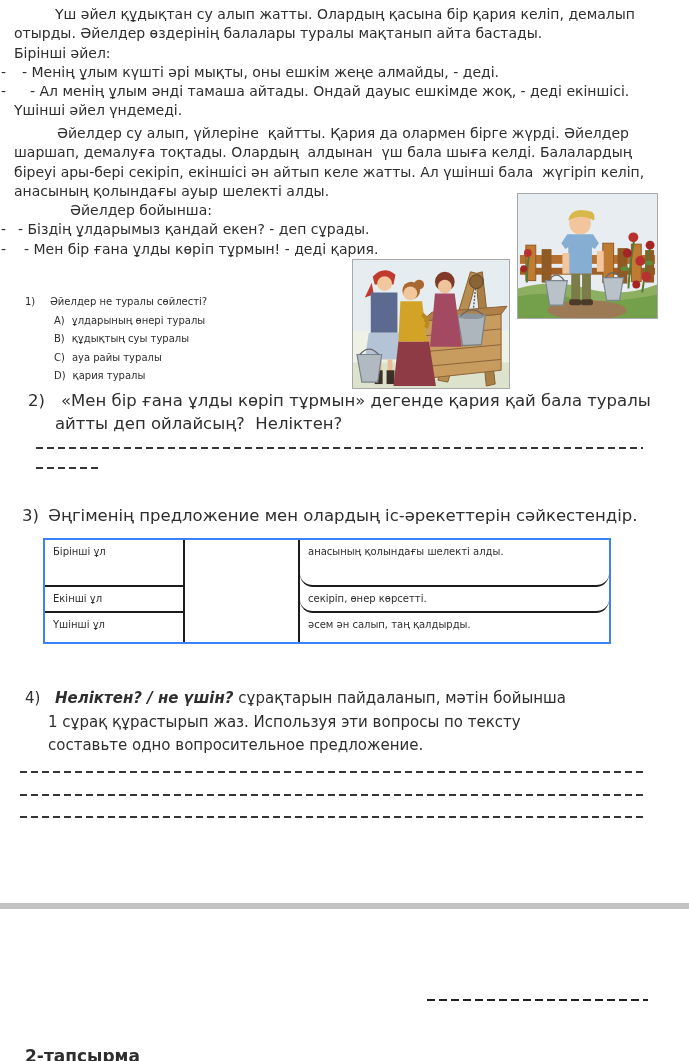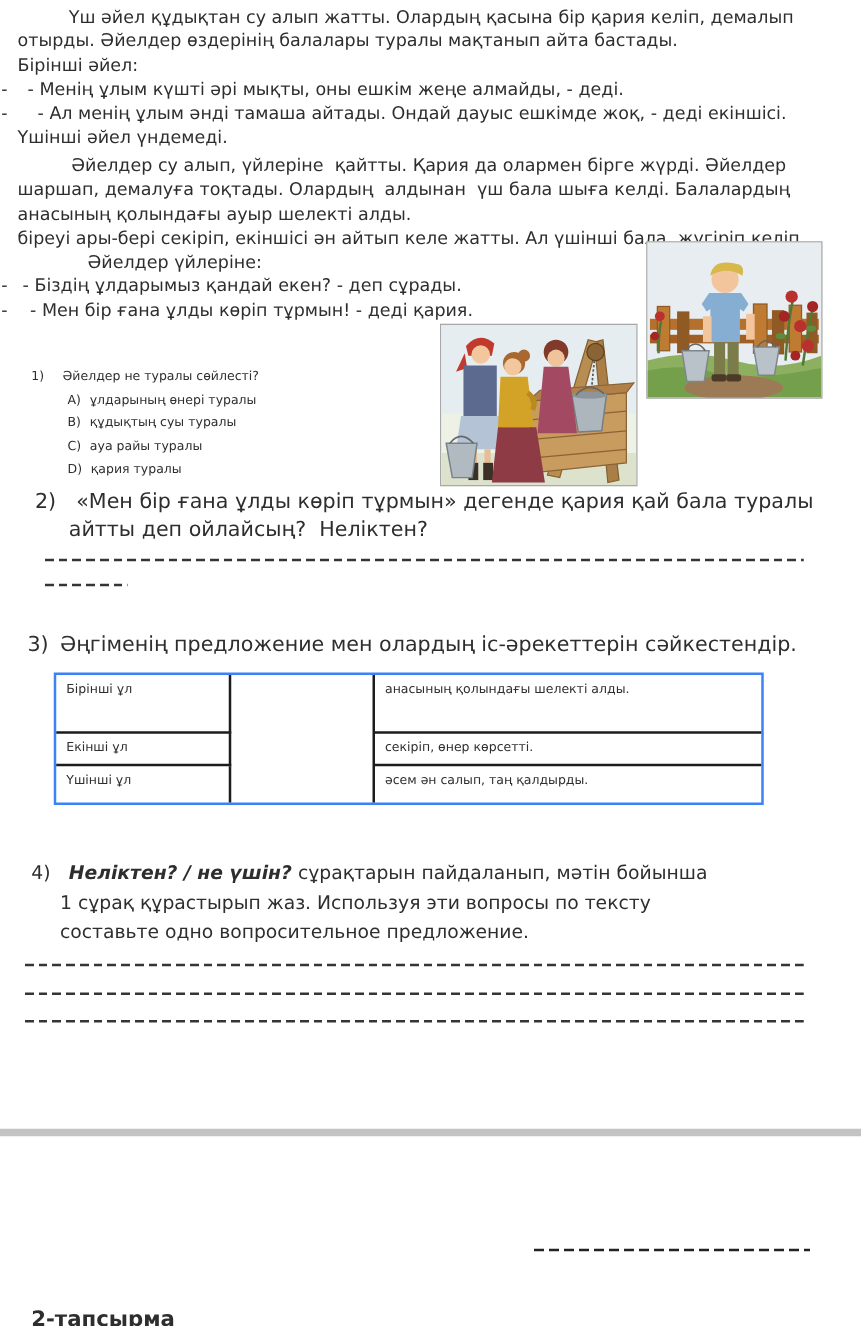--- a/index.html
+++ b/index.html
@@ -53,21 +53,21 @@
   .dq4c{top:816px;left:20px;width:623px;}
   .dbottom{top:999px;left:427px;width:221px;
     background:repeating-linear-gradient(90deg,#222 0 8px,transparent 8px 12px);}
   
   .mtable{position:absolute;left:43px;top:538px;
     display:grid;grid-template-columns:140px 115px 309px;grid-template-rows:47px 26px 29px;
     border:2px solid #3b82f6;font-size:10px;line-height:20px;}
   .mtable .cell{box-sizing:border-box;padding:2px 8px 0 8px;}
   .mtable .c1{grid-column:1;border-right:2px solid #1c1c1c;}
   .mtable .c2{grid-column:2;grid-row:1 / span 3;border-right:2px solid #1c1c1c;}
-  .mtable .c3{grid-column:3;}
+  .mtable .c3{grid-column:3;border-radius:13px;}
   .mtable .rb{border-bottom:2px solid #1c1c1c;}
   .mtable .wrapcap{display:inline-block;max-width:240px;white-space:normal;}
   
   .page-break{position:absolute;left:0;top:903px;width:689px;height:6px;background:#c3c3c3;}
   .footer-label{position:absolute;left:25px;top:1046px;font-size:17px;font-weight:600;}
 </style>
 </head>
 <body>
 
 <div class="page">
@@ -77,23 +77,23 @@
     <div class="ln pl14">отырды. Әйелдер өздерінің балалары туралы мақтанып айта бастады.</div>
     <div class="ln pl14">Бірінші әйел:</div>
     <div class="ln pl22"><span class="mdash">-</span><span>- Менің ұлым күшті әрі мықты, оны ешкім жеңе алмайды, - деді.</span></div>
     <div class="ln pl30"><span class="mdash">-</span><span>- Ал менің ұлым әнді тамаша айтады. Ондай дауыс ешкімде жоқ, - деді екіншісі.</span></div>
     <div class="ln pl14">Үшінші әйел үндемеді.</div>
   </div>
 
   <div class="story-block blockB">
     <div class="ln pl57">Әйелдер су алып, үйлеріне  қайтты. Қария да олармен бірге жүрді. Әйелдер</div>
     <div class="ln pl14">шаршап, демалуға тоқтады. Олардың  алдынан  үш бала шыға келді. Балалардың</div>
+    <div class="ln pl14">біреуі ары-бері секіріп, екіншісі ән айтып келе жатты. Ал үшінші бала  жүгіріп келіп,</div>
     <div class="ln pl14">анасының қолындағы ауыр шелекті алды.</div>
-    <div class="ln pl14">біреуі ары-бері секіріп, екіншісі ән айтып келе жатты. Ал үшінші бала  жүгіріп келіп,</div>
-    <div class="ln pl70">Әйелдер үйлеріне:</div>
+    <div class="ln pl70">Әйелдер бойынша:</div>
     <div class="ln pl18"><span class="mdash">-</span><span>- Біздің ұлдарымыз қандай екен? - деп сұрады.</span></div>
     <div class="ln pl24"><span class="mdash">-</span><span>- Мен бір ғана ұлды көріп тұрмын! - деді қария.</span></div>
   </div>
 
   <div class="illus illus-well">
     <svg viewBox="0 0 158 130" preserveAspectRatio="none">
       <rect width="158" height="130" fill="#edf1e6"></rect>
       <rect width="158" height="72" fill="#e6edf1"></rect>
       <rect y="104" width="158" height="26" fill="#dde2cd"></rect>
       <path d="M135 128 L124 14 l7 -2 L144 126 Z" fill="#a97f47" stroke="#87602f" stroke-width="1"></path>

